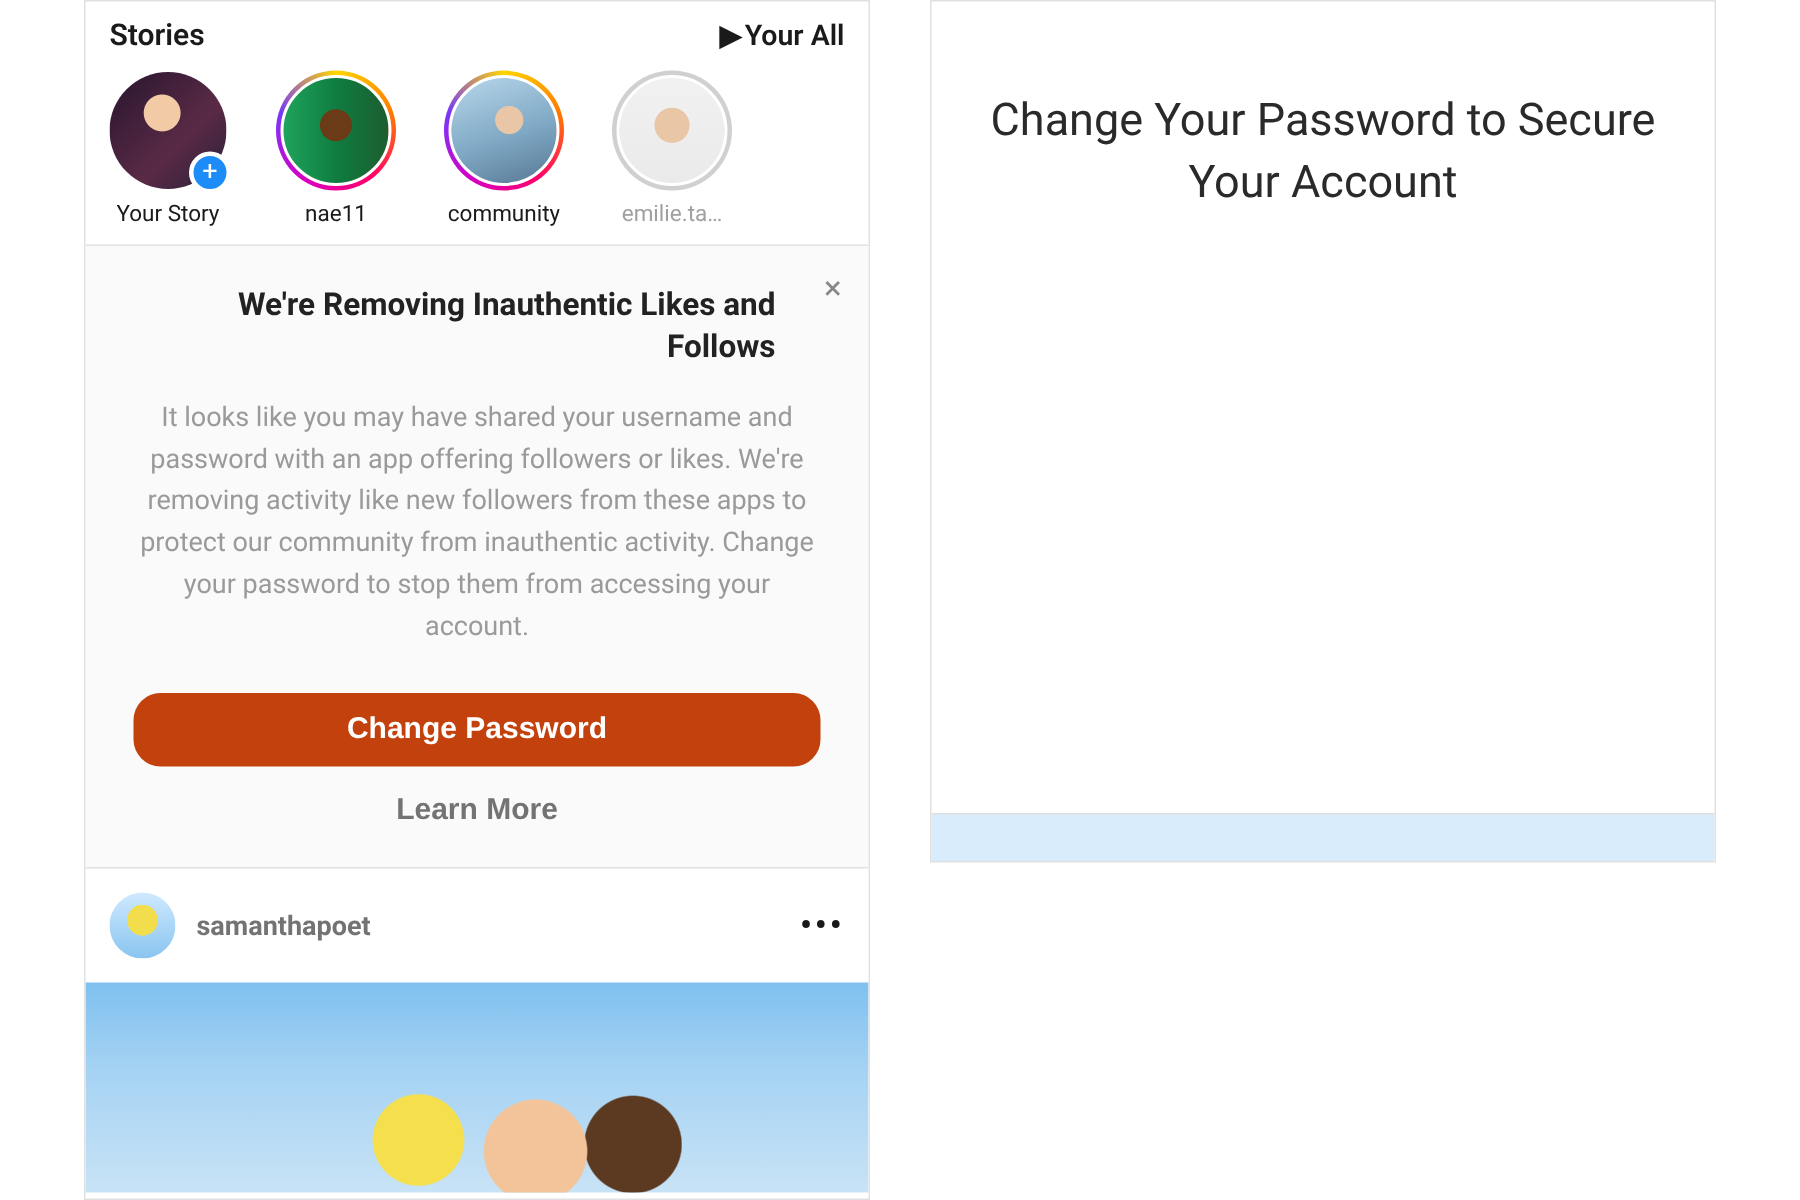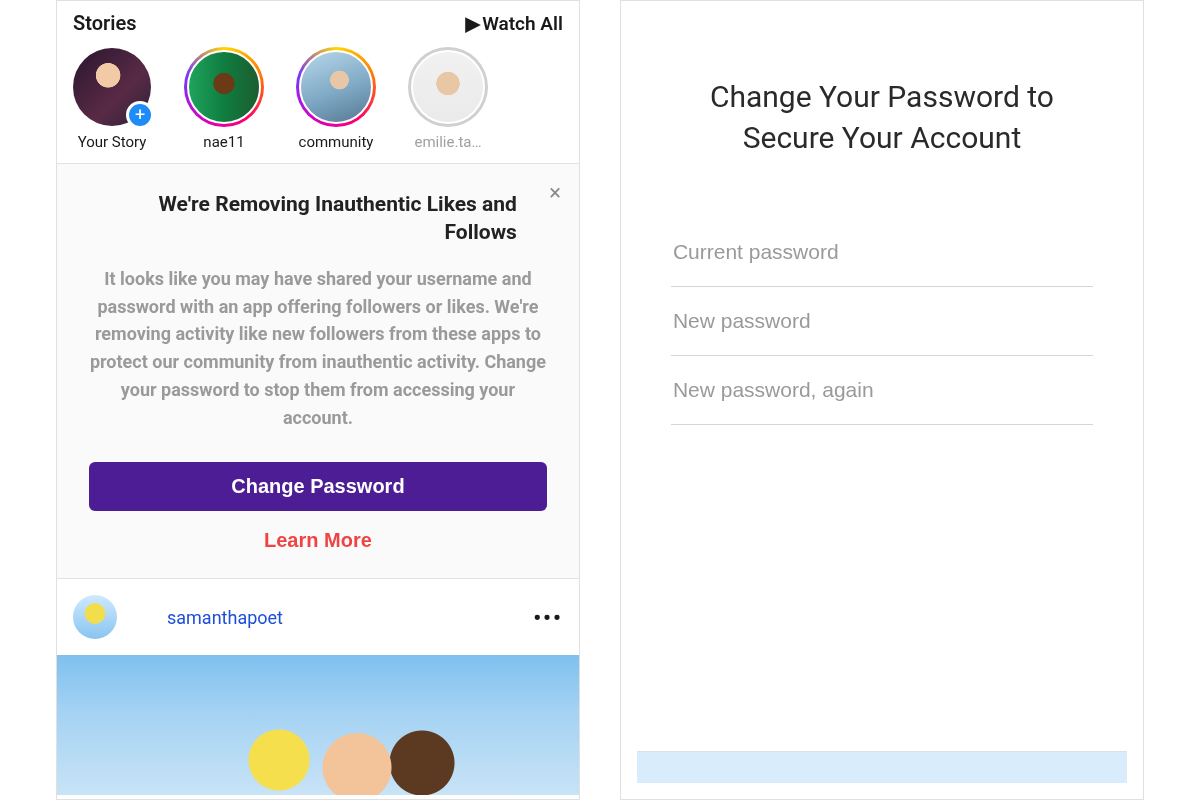--- a/index.html
+++ b/index.html
@@ -147,41 +147,40 @@
     color: #222;
     line-height: 1.35;
     padding: 0 30px;
   }
   .notice-body {
     margin-top: 18px;
     text-align: center;
     color: #9a9a9a;
     font-size: 18px;
     line-height: 1.55;
-    font-weight: bold;
   }
   .primary-btn {
     display: block;
     width: 100%;
     margin-top: 30px;
-    background: #4c1d95;
+    background: #c2410c;
     color: #fff;
     border: none;
-    border-radius: 6px;
+    border-radius: 18px;
     font-size: 20px;
     font-weight: 600;
     padding: 13px 0;
     cursor: pointer;
   }
   .link-btn {
     display: block;
     width: 100%;
     text-align: center;
     margin-top: 14px;
-    color: #ef4444;
+    color: #737373;
     font-size: 20px;
     font-weight: 600;
     background: none;
     border: none;
     cursor: pointer;
     padding: 4px 0;
   }
 
   .post-header {
     display: flex;
@@ -192,24 +191,23 @@
   }
   .post-avatar {
     width: 44px;
     height: 44px;
     border-radius: 50%;
     background: radial-gradient(circle at 50% 42%,#f2de4d 30%, transparent 31%), linear-gradient(180deg,#cfe9ff 0%,#89c4f0 100%);
     flex-shrink: 0;
   }
   .post-user {
     font-size: 18px;
-    font-weight: 400;
-    color: #1d4ed8;
+    font-weight: 700;
+    color: #737373;
     flex: 1;
-    margin-left: 36px;
   }
   .post-more {
     font-size: 22px;
     font-weight: 700;
     color: #1a1a1a;
     letter-spacing: 2px;
     cursor: pointer;
   }
   .post-image {
     width: 100%;
@@ -226,22 +224,22 @@
       radial-gradient(circle at 55% 75%,#f3c49a 34px,transparent 35px),
       radial-gradient(circle at 80% 72%,#5c3a22 32px,transparent 33px);
   }
 
   
   .right-panel {
     width: 528px;
     margin-right: 56px;
     border: 1px solid #e0e0e0;
     background: #fff;
-    height: 800px;
-    padding: 16px;
+    height: 575px;
+    padding: 0;
     display: flex;
     flex-direction: column;
   }
   .right-inner {
     padding: 60px 34px 0 34px;
   }
   .right-title {
     text-align: center;
     font-size: 30px;
     font-weight: 400;
@@ -279,21 +277,21 @@
 </style>
 </head>
 <body>
 
 <div class="left-panel">
 
   <div class="stories-header">
     <div class="stories-title">Stories</div>
     <div class="watch-all">
       <span>▶</span>
-      <span>Watch All</span>
+      <span>Your All</span>
     </div>
   </div>
 
   <div class="stories-row">
 
     <div class="story">
       <div class="story-avatar-wrap">
         <div class="story-ring none">
           <div class="story-avatar avatar-0"></div>
         </div>
@@ -343,20 +341,15 @@
     <div class="post-avatar"></div>
     <div class="post-user">samanthapoet</div>
     <div class="post-more">•••</div>
   </div>
   <div class="post-image"></div>
 </div>
 
 <div class="right-panel">
   <div class="right-inner">
     <div class="right-title">Change Your Password to Secure Your Account</div>
-    <div class="fields">
-      <input class="pw-input" type="password" placeholder="Current password" style="">
-      <input class="pw-input" type="password" placeholder="New password" style="">
-      <input class="pw-input" type="password" placeholder="New password, again" style="">
-    </div>
   </div>
   <div class="bottom-bar"></div>
 </div>
 
 </body></html>

